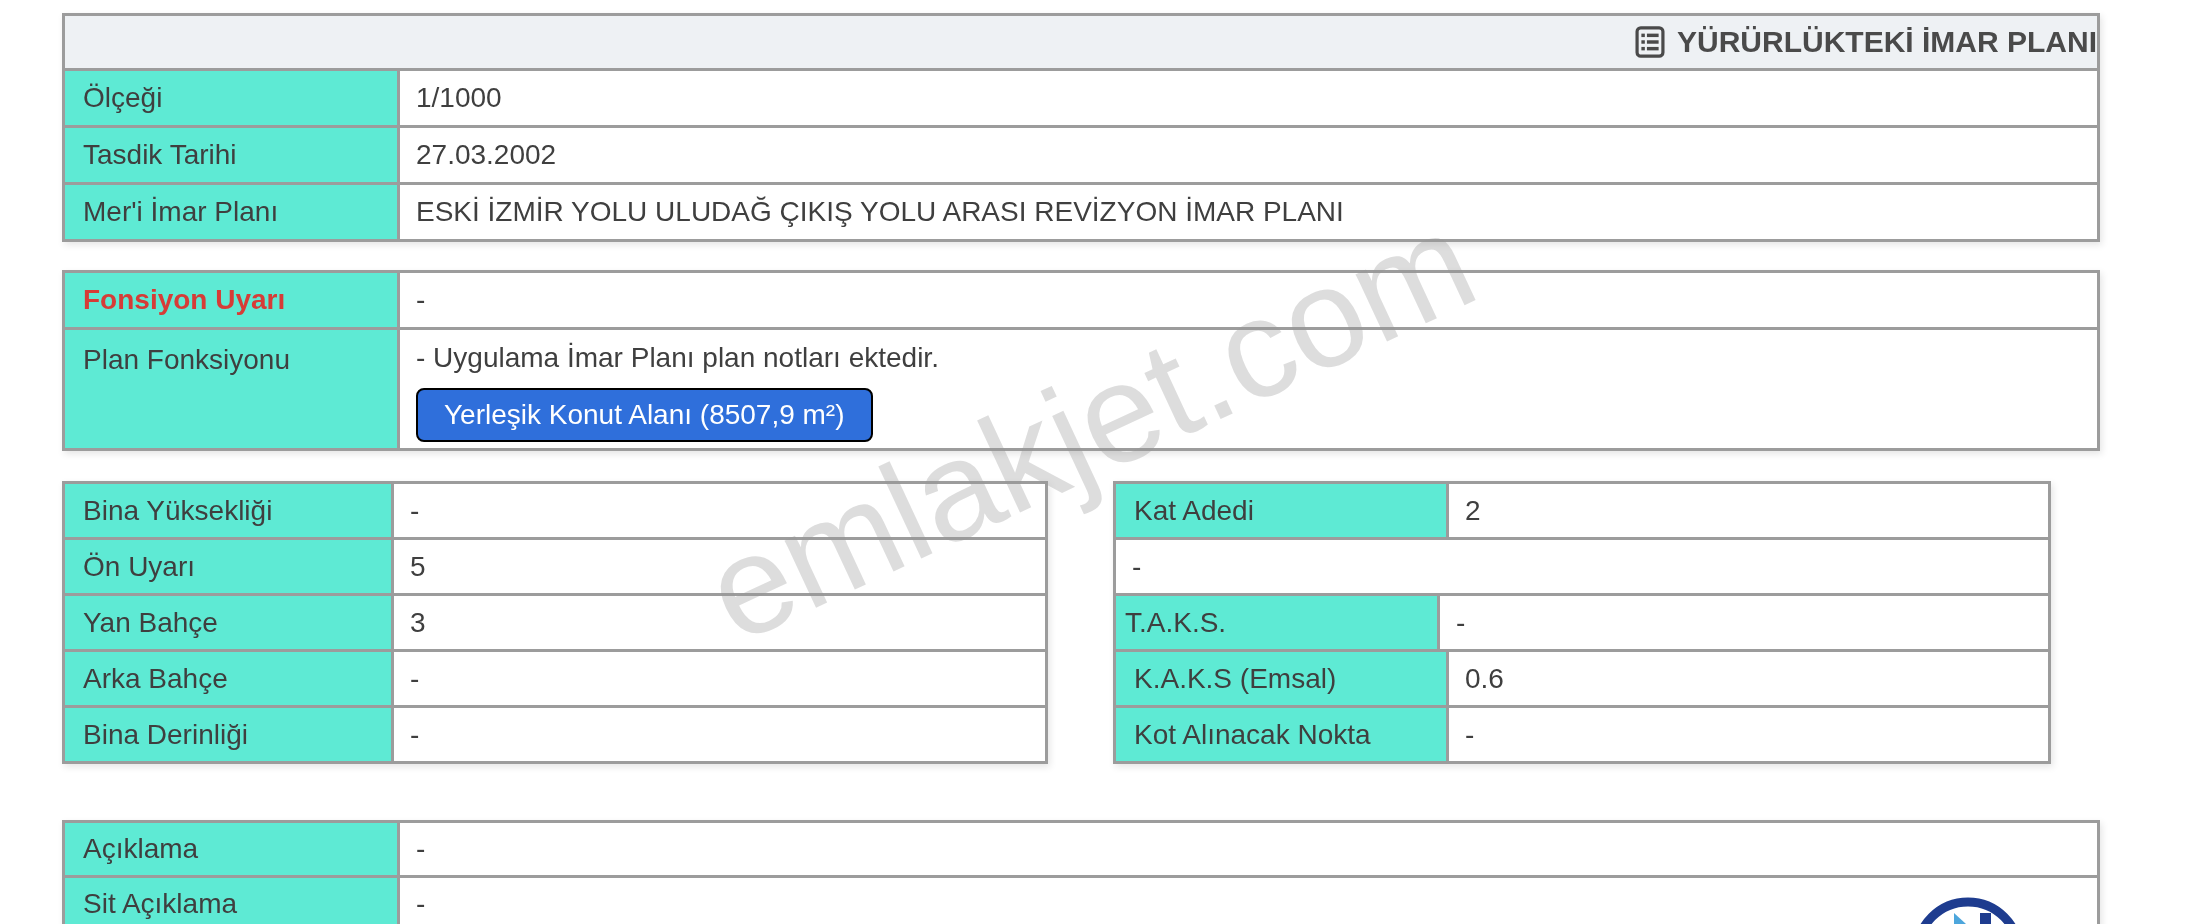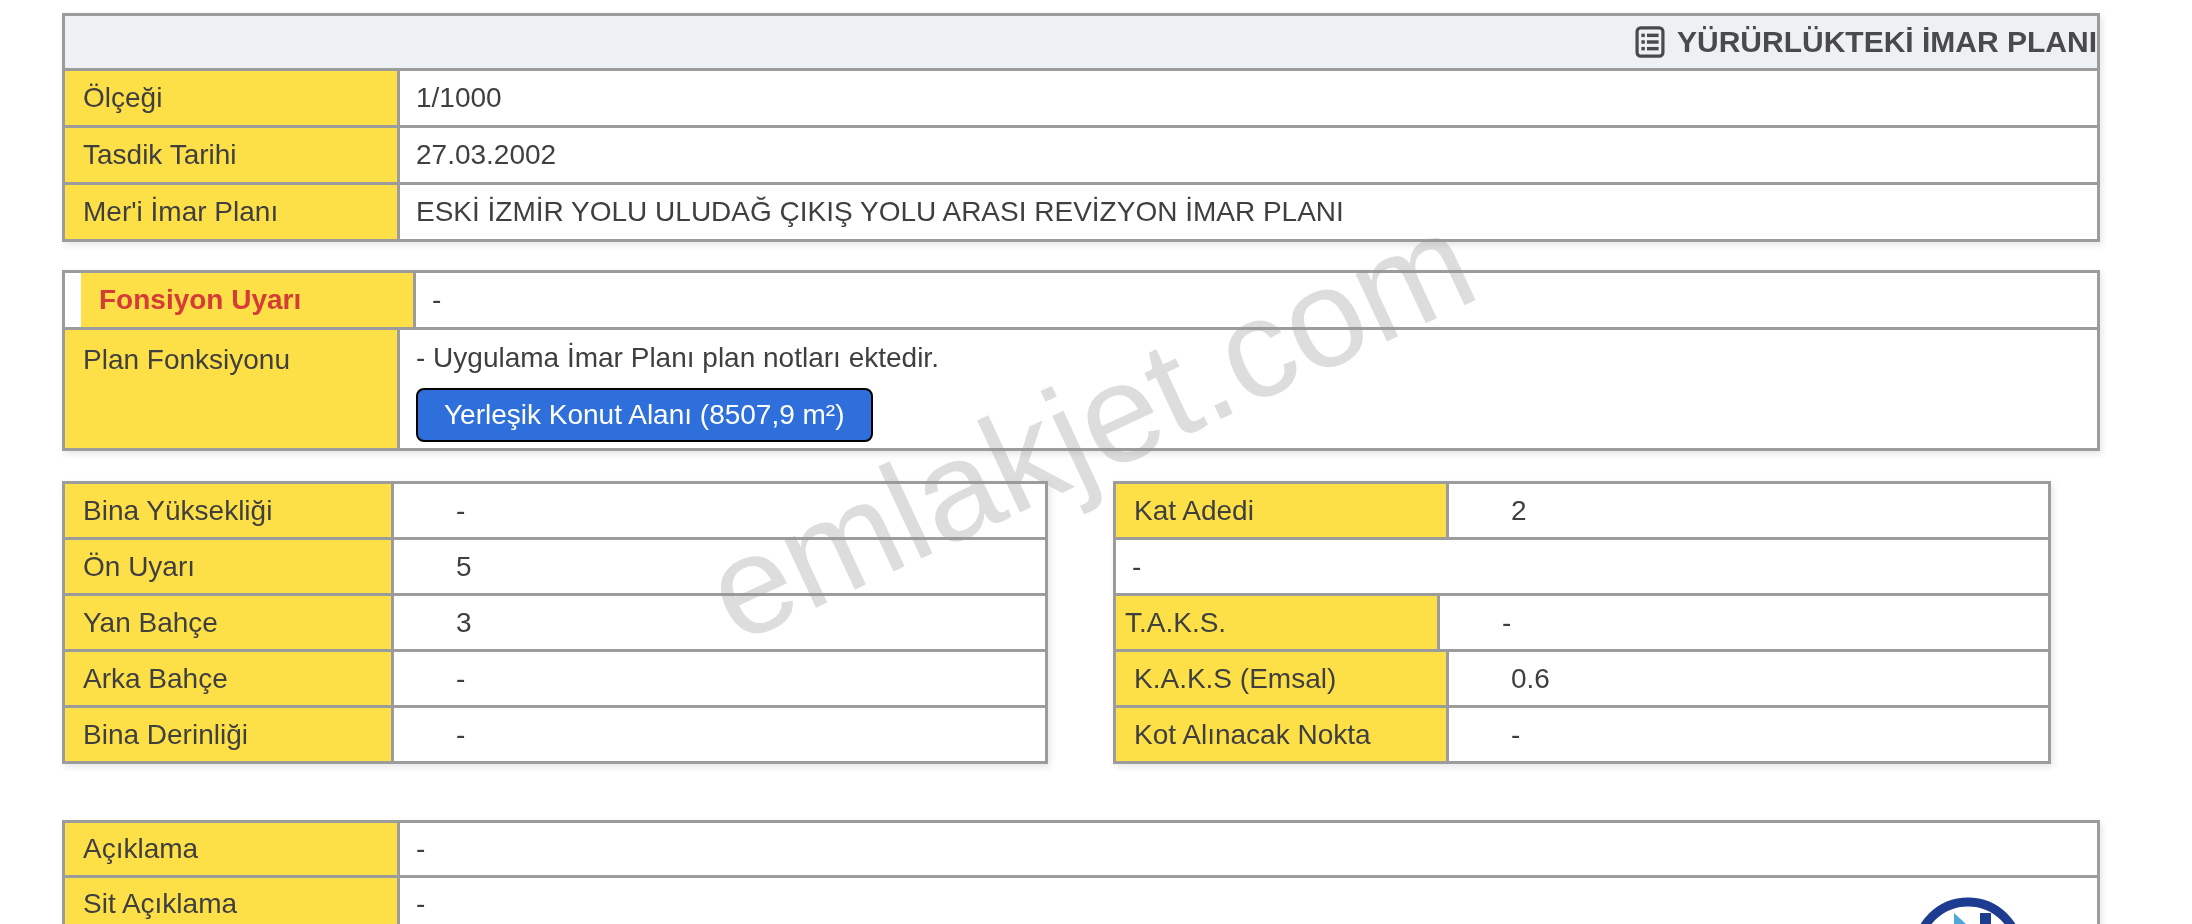--- a/index.html
+++ b/index.html
@@ -12,42 +12,42 @@
   .tbl {
     position:absolute; background:#ffffff;
     border:3px solid #9c9c9c;
     box-shadow:2px 3px 7px rgba(0,0,0,0.10);
     box-sizing:border-box;
   }
   .row { display:flex; border-top:3px solid #9c9c9c; }
   .row:first-child { border-top:none; }
   .cell-label {
     width:296px; flex-shrink:0;
-    background:#fde047;
+    background:#5eead4;
     border-right:3px solid #9c9c9c;
     padding:0 18px;
     display:flex; align-items:center;
     font-size:28px; color:#3f3f3f;
     box-sizing:content-box;
   }
   .cell-value {
     flex:1; padding:0 16px;
     display:flex; align-items:center;
     font-size:28px; color:#3f3f3f; background:#ffffff;
     min-width:0;
   }
   .h54 { height:54px; }
-  .h53 { height:53px;gap:46px; }
+  .h53 { height:53px; }
   .h52 { height:52px; }
   .header-row {
     height:52px; background:#eef1f4;
     display:flex; align-items:center; justify-content:flex-end;
     font-size:30px; font-weight:bold; color:#4a4a4a; gap:12px;
   }
-  .red-label { color:#d63c37; font-weight:bold;margin-left:16px; }
+  .red-label { color:#d63c37; font-weight:bold; }
   .fn-label { align-items:flex-start; padding-top:14px; }
   .fn-value {
     flex-direction:column; align-items:flex-start; justify-content:flex-start;
     padding-top:12px; padding-bottom:12px;
   }
   .chip-button {
     margin-top:14px;
     background:#2f6fdb; color:#ffffff;
     border:2px solid #000000; border-radius:8px;
     font-size:28px; font-family:"Liberation Sans", sans-serif;

